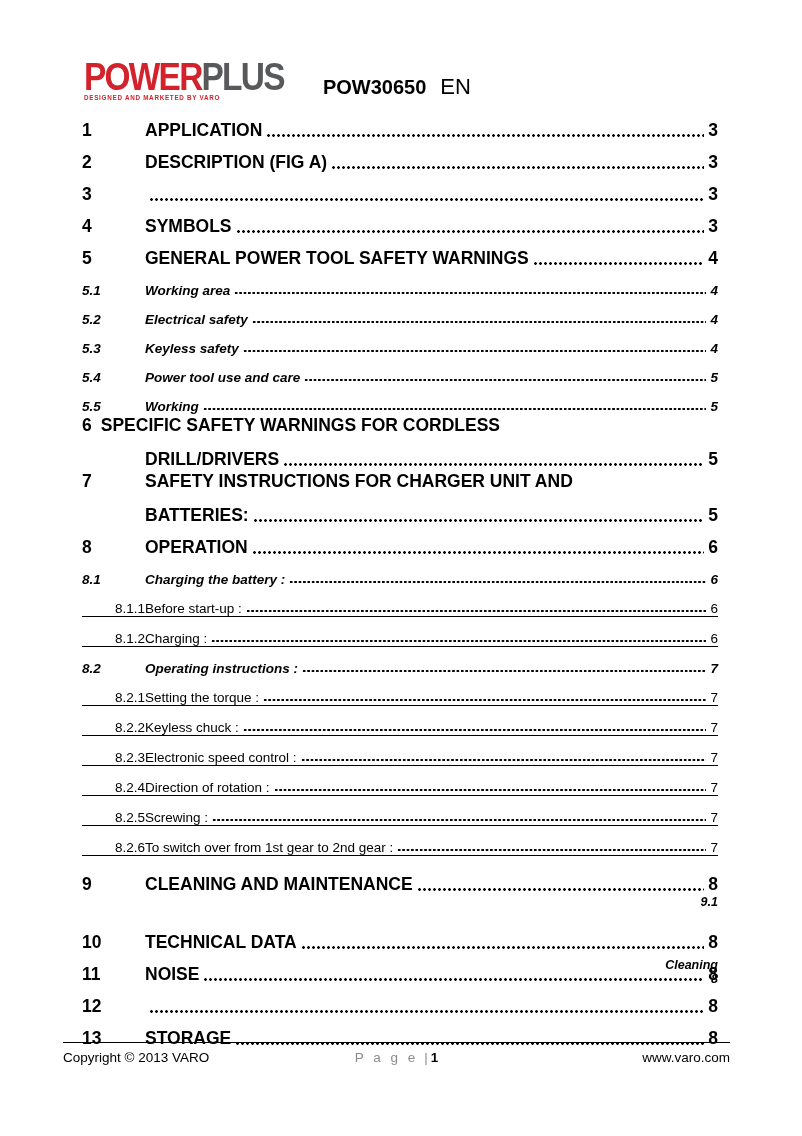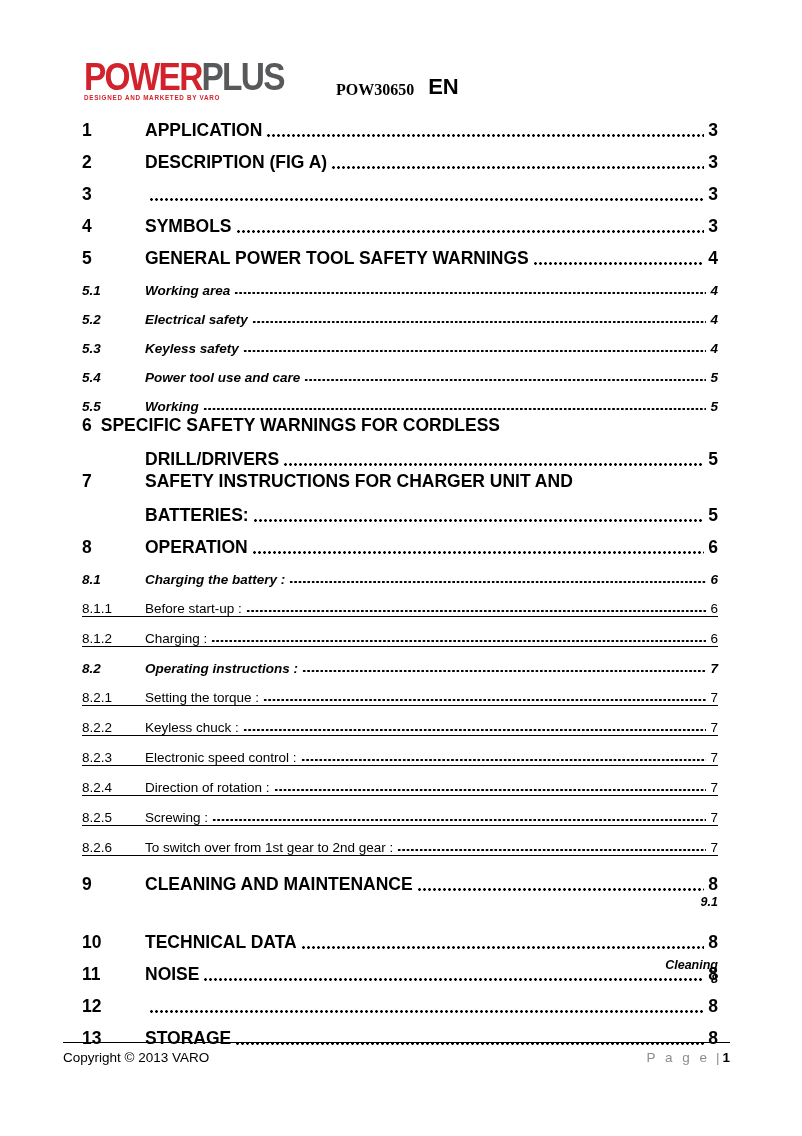--- a/index.html
+++ b/index.html
@@ -15,22 +15,22 @@
   .logo-word {
     font-size:38px; font-weight:bold; letter-spacing:-2px; line-height:30px;
     transform:scaleX(.88); transform-origin:0 100%; white-space:nowrap;
   }
   .logo-power { color:var(--logo-red); }
   .logo-plus  { color:var(--logo-gray); }
   .logo-tagline {
     font-size:6.3px; font-weight:bold; color:var(--logo-red);
     letter-spacing:.72px; margin-top:2px; white-space:nowrap;
   }
-  .model { font-size:16px; font-weight:bold; margin-left:25px; padding-bottom:2px;font-family:Liberation Serif, serif; }
-  .lang  { font-size:22px; font-weight:bold; margin-left:14px; padding-bottom:1px; }
+  .model { font-size:20px; font-weight:bold; margin-left:12px; padding-bottom:2px; }
+  .lang  { font-size:22px; font-weight:normal; margin-left:14px; padding-bottom:1px; }
 
   
   .toc { margin:8px 84px 0 82px; }
   .row { display:flex; align-items:flex-end; }
   .row .num   { flex:0 0 63px; white-space:nowrap; }
   .row .title { white-space:nowrap; }
   .row .page-num { margin-left:2px; white-space:nowrap; }
   .row .dots {
     flex:1 1 auto; height:16px; margin:0 2px 0 4px;
     background-repeat:repeat-x;
@@ -42,21 +42,21 @@
     background-size:5px 5px; background-position:left calc(100% - 3px);
   }
 
   .l2 { height:29px; font-size:13.5px; font-weight:bold; font-style:italic; }
   .l2.small { height:26px; font-size:12.5px;flex-direction:column; }
   .l2 .dots, .l3 .dots {
     background-image:radial-gradient(circle, #000 1px, rgba(0,0,0,0) 1.25px);
     background-size:4.4px 4px; background-position:left calc(100% - 3px);
   }
 
-  .l3 { height:29px; font-size:13.5px; border-bottom:1px solid #000; }
+  .l3 { height:29px; font-size:13.5px; border-bottom:1px solid #000;text-align:right; }
 
   
   .row.wrap { flex-direction:column; align-items:stretch; height:56px; justify-content:flex-end; }
   .row.wrap .line { display:flex; align-items:flex-end; height:27px; }
   .row.wrap .line2 { padding-left:63px;margin-top:12px; }
   .row.wrap.tight .num { flex:0 0 auto; margin-right:9px; }
 
   
   .toc > div:nth-child(24) { margin-top:7px; }
 
@@ -268,15 +268,16 @@
         <span class="num">13</span>
         <span class="title">STORAGE</span>
         <span class="dots"></span>
         <span class="page-num">8</span>
       </div>
     </div>
 
   <div class="footer">
     <span class="footer-left">Copyright © 2013 VARO</span>
     <span class="footer-center"><span class="page-label">P a g e</span><span class="page-sep">|</span><span class="page-cur">1</span></span>
+    <span class="footer-right">www.varo.com</span>
   </div>
 
 </div>
 
 </body></html>

